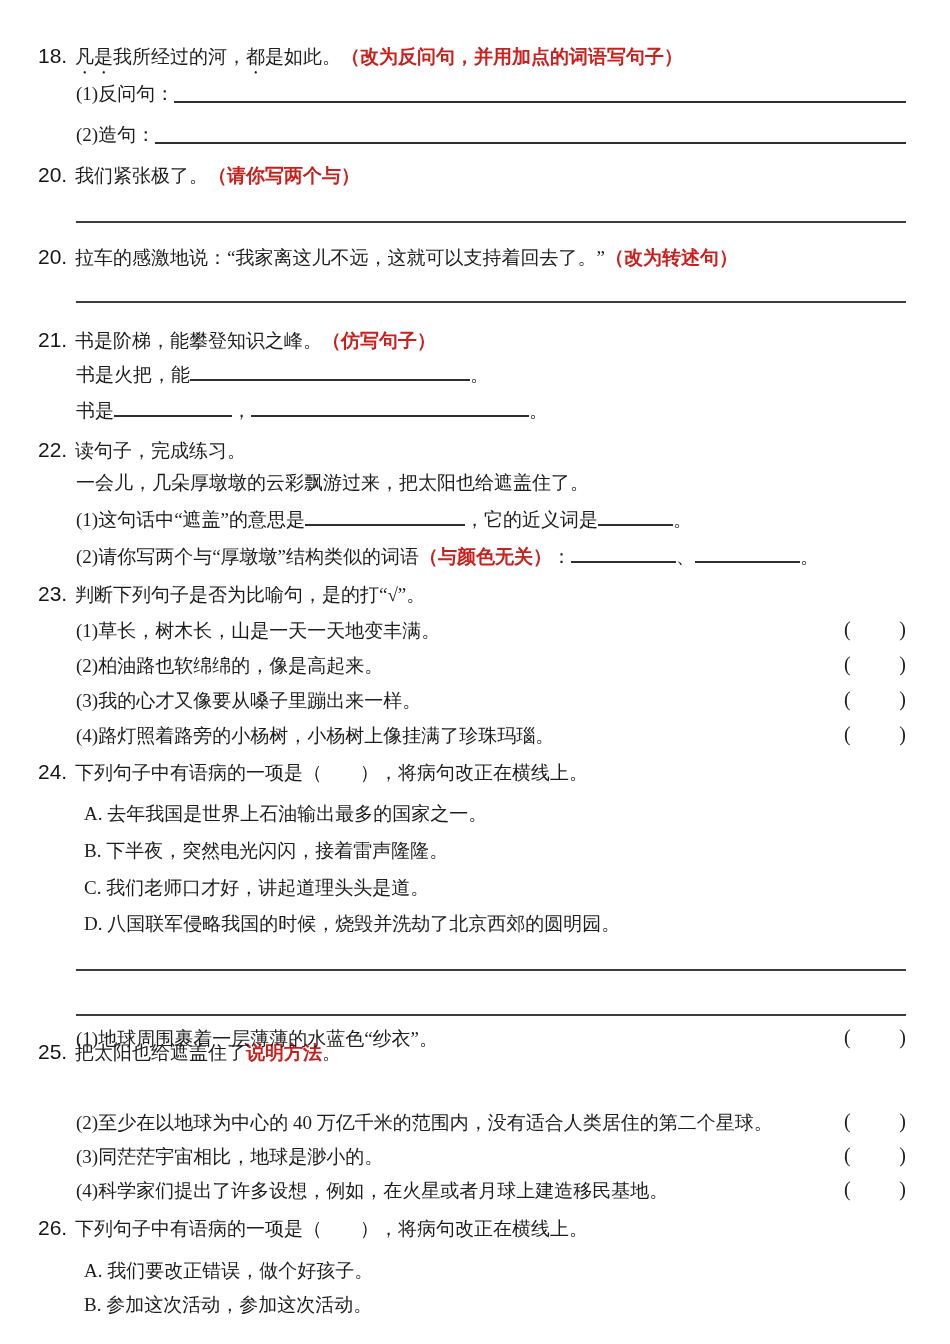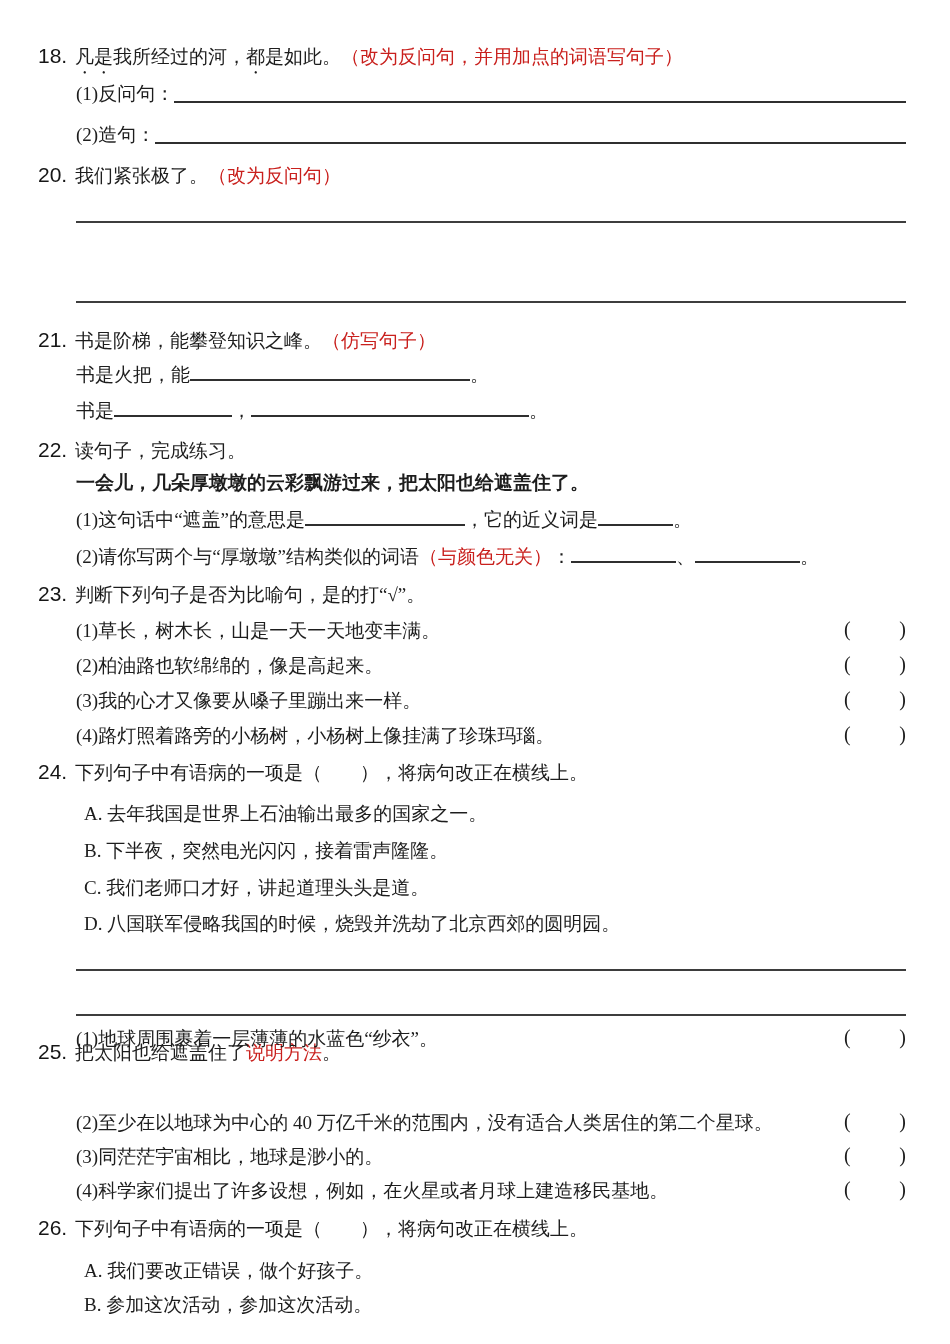--- a/index.html
+++ b/index.html
@@ -16,22 +16,22 @@
     font-size:19px;line-height:27px;
     white-space:nowrap;
   }
   .qrow{left:38px;width:868px;}
   .optrow{left:84px;width:822px;}
   .qnum{
     display:inline-block;width:37px;
     font-family:"Liberation Sans","DejaVu Sans",sans-serif;
     font-size:21px;color:#161616;
   }
-  .red{color:var(--red,#c9201d);font-weight:400;}
-  .bold{font-weight:700;}
+  .red{color:var(--red,#c9201d);font-weight:700;}
+  .bold{font-weight:400;}
   .flexrow{display:flex;align-items:flex-end;}
   .flexitem{display:flex;align-items:flex-start;justify-content:flex-end;}
   .item-text{flex:1;white-space:normal;padding-right:8px;}
   .blank-fill{flex:1;border-bottom:2px solid #2f2f2f;margin-bottom:4px;min-width:40px;}
   .blank{display:inline-block;border-bottom:2px solid #2f2f2f;height:1em;vertical-align:baseline;}
   .hline{position:absolute;left:76px;width:830px;border-top:2px solid #3d3d3d;height:0;}
   .bracket-pair{
     display:flex;justify-content:space-between;flex:none;
     width:62px;font-size:20px;margin-top:-1px;
   }
@@ -53,24 +53,27 @@
   <div class="row flexrow" style="top:80px">
     <span>(1)反问句：</span>
     <span class="blank-fill"></span>
   </div>
   <div class="row flexrow" style="top:121px">
     <span>(2)造句：</span>
     <span class="blank-fill"></span>
   </div>
 
   <div class="row qrow" style="top:161px">
-    <span class="qnum">20.</span><span>我们紧张极了。</span><span class="red">（改为反问句）</span>
+    <span class="qnum">20.</span><span>我们紧张极了。</span><span class="red">（请你写两个与）</span>
   </div>
   <div class="hline" style="top:221px"></div>
 
+  <div class="row qrow" style="top:243px">
+    <span class="qnum">20.</span><span>拉车的感激地说：“我家离这儿不远，这就可以支持着回去了。”</span><span class="red">（改为转述句）</span>
+  </div>
   <div class="hline" style="top:301px"></div>
 
   <div class="row qrow" style="top:326px">
     <span class="qnum">21.</span><span>书是阶梯，能攀登知识之峰。</span><span class="red">（仿写句子）</span>
   </div>
   <div class="row" style="top:360px">
     <span>书是火把，能</span><span class="blank" style="width:280px"></span><span>。</span>
   </div>
   <div class="row" style="top:396px">
     <span>书是</span><span class="blank" style="width:118px"></span><span>，</span><span class="blank" style="width:278px"></span><span>。</span>

